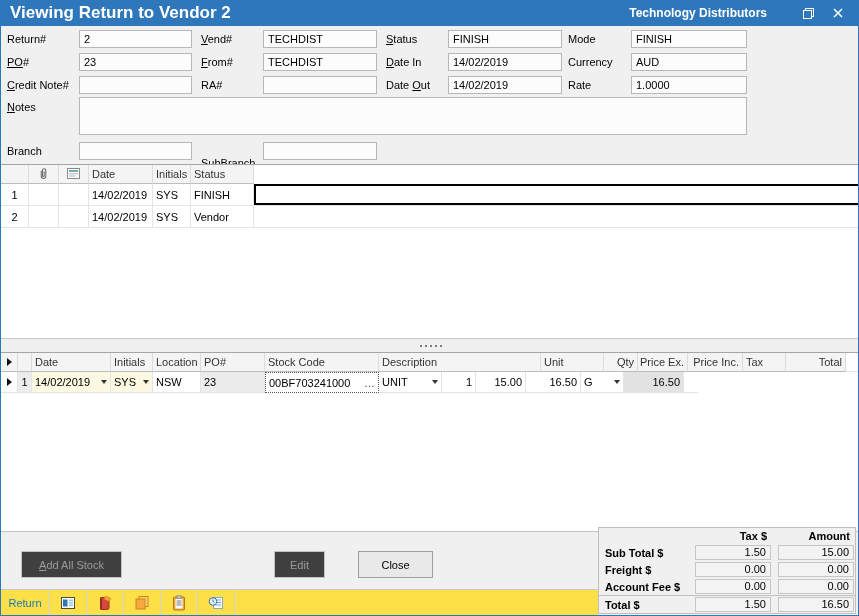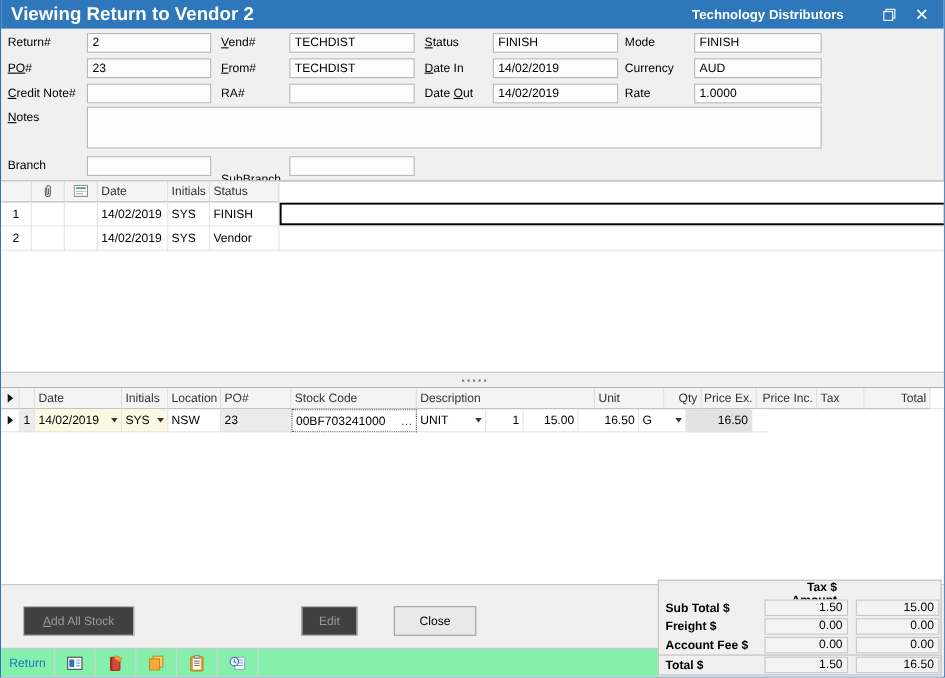--- a/index.html
+++ b/index.html
@@ -42,29 +42,29 @@
   
   .splitter{position:absolute;left:0;top:338px;width:859px;height:14px;background:#f0f0f0;border-top:1px solid #c8c8c8;display:flex;align-items:center;justify-content:center;gap:3px;}
   .splitter i{width:2px;height:2px;background:#7a7a7a;display:block;}
   
   .bottombar{position:absolute;left:0;top:531px;width:859px;height:85px;background:#f0f0f0;border-top:1px solid #c4c4c4;}
   .btn{position:absolute;height:27px;background:#e9e9e9;border:1px solid #9f9f9f;
        display:flex;align-items:center;justify-content:center;font-size:11px;}
   .btn.disabled{color:#9b9b9b;border-color:#c3c3c3;background:#404040;}
   .totals{position:absolute;left:597px;top:527px;width:258px;height:87px;background:#f0f0f0;border:1px solid #bfbfbf;}
   .trow{display:flex;align-items:center;height:17px;}
-  .trow.thead{height:16px;flex-direction:column;}
+  .trow.thead{height:16px;}
   .trow .tlabel{width:96px;font-weight:bold;padding-left:6px;}
   .trow .thl{width:96px;}
   .tfld{width:76px;height:15px;background:#f3f3f3;border:1px solid #c6c6c6;text-align:right;padding-right:4px;line-height:13px;}
   .thv{width:76px;text-align:right;font-weight:bold;padding-right:4px;}
   .gap7{width:7px;}
   .trow.last{border-top:1px solid #bfbfbf;height:18px;}
   
-  .tabstrip{position:absolute;left:0;top:589px;width:597px;height:27px;border-top:1px solid #c9c9c9;display:flex;align-items:stretch;background:#86efac;}
+  .tabstrip{position:absolute;left:0;top:589px;width:597px;height:27px;border-top:1px solid #c9c9c9;display:flex;align-items:stretch;background:#fde047;}
   .tab{display:flex;align-items:center;justify-content:center;border-right:1px solid #d2d2d2;}
   .tab.texttab{width:49px;color:#1976bc;}
   .tab.icontab{width:37px;}
 </style>
 </head>
 <body>
 
 <div class="window">
 
   <div class="titlebar">

